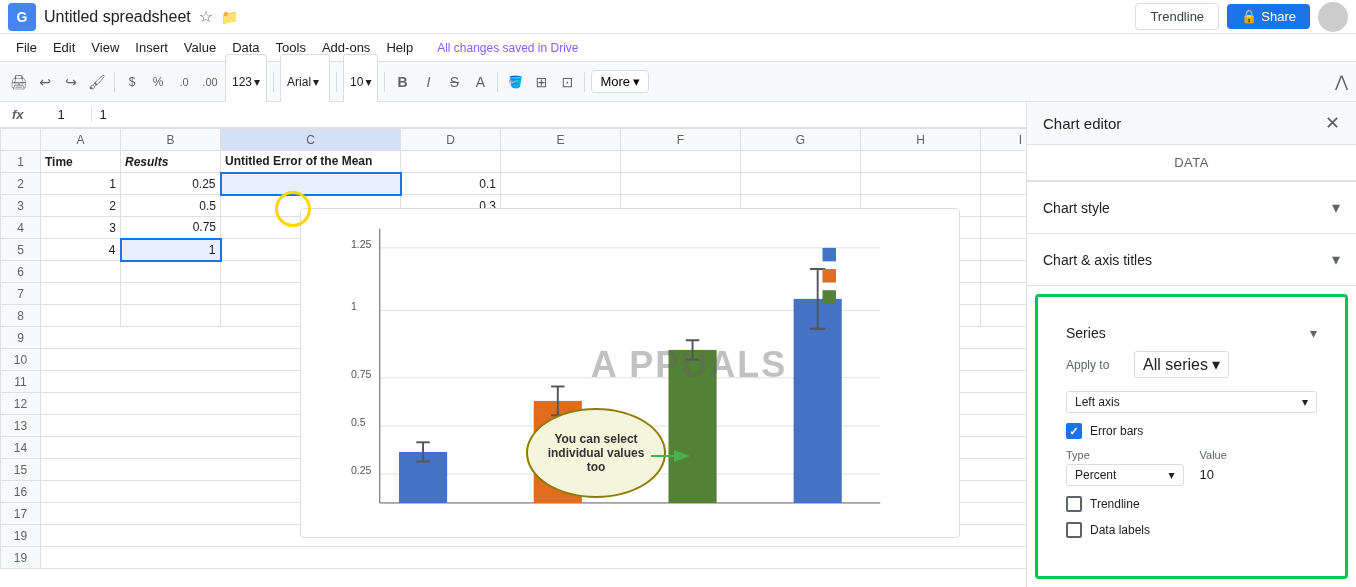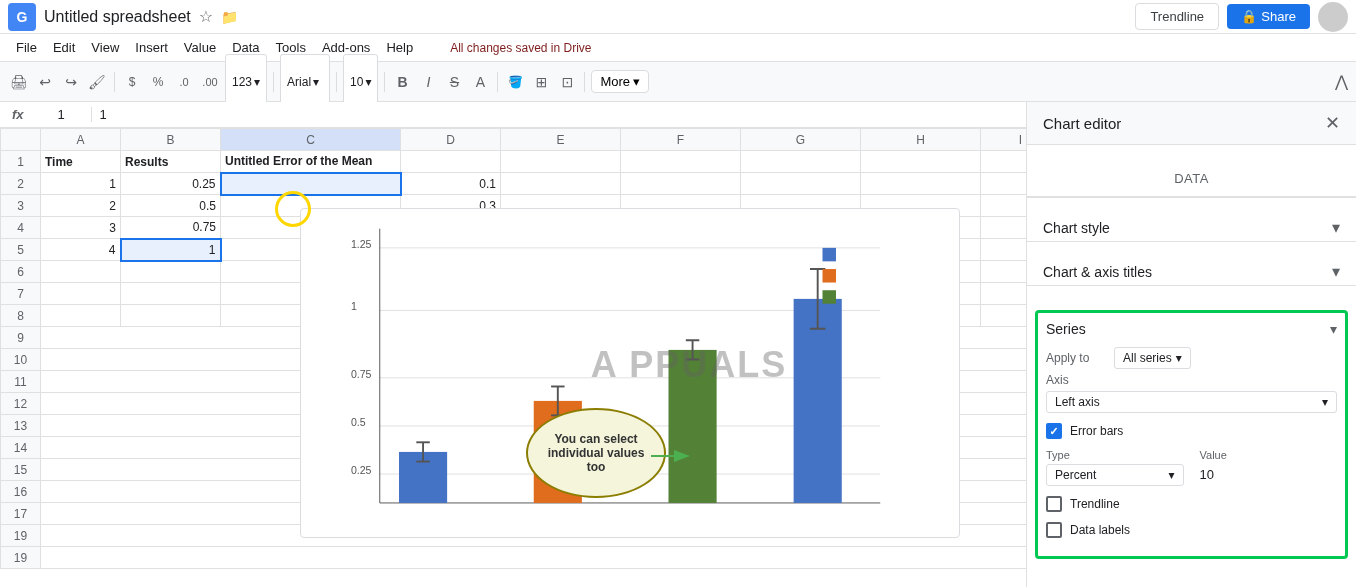--- a/index.html
+++ b/index.html
@@ -27,21 +27,21 @@
       font-size: 13px; background: #1a73e8; color: #fff; cursor: pointer; display: flex; align-items: center; gap: 4px;
     }
     .avatar-placeholder { width: 30px; height: 30px; border-radius: 50%; background: #ccc; }
 
     
     .menu-bar {
       display: flex; align-items: center; padding: 0 8px; height: 28px;
       background: #fff; border-bottom: 1px solid #e0e0e0; font-size: 13px; color: #202124;
     }
     .menu-bar span { padding: 4px 8px; cursor: pointer; }
-    .saved-msg { margin-left: 21px; color: #7f1d1d; font-size: 12px; }
+    .saved-msg { margin-left: 8px; color: #8b5cf6; font-size: 12px; }
 
     
     .toolbar {
       display: flex; align-items: center; padding: 2px 8px; height: 40px;
       background: #f8f9fa; border-bottom: 1px solid #e0e0e0; gap: 4px;
     }
     .toolbar-icon { width: 22px; height: 22px; display: flex; align-items: center; justify-content: center; cursor: pointer; color: #5f6368; font-size: 14px; border-radius: 3px; }
     .toolbar-divider { width: 1px; height: 20px; background: #dadce0; margin: 0 2px; }
     .toolbar-btn {
       display: flex; align-items: center; padding: 20px 6px; border: 1px solid #dadce0;
@@ -100,59 +100,59 @@
       width: 660px; height: 330px;
       background: #fff; border: 1px solid #dadce0; border-radius: 4px;
       overflow: hidden;
     }
     .chart-inner { width: 100%; height: 100%; position: relative; padding: 10px; }
     .chart-svg { width: 100%; height: 100%; }
 
     
     .chart-editor {
       width: 330px; background: #fff; border-left: 1px solid #e0e0e0;
-      display: flex; flex-direction: column; overflow-y: auto; gap: 16px;
+      display: flex; flex-direction: column; overflow-y: auto;
     }
     .editor-header {
       display: flex; align-items: center; justify-content: space-between;
       padding: 10px 16px; border-bottom: 1px solid #e0e0e0;
       background: #f8f9fa;
     }
     .editor-title { font-size: 15px; color: #202124; font-weight: 500; }
     .close-btn { cursor: pointer; color: #5f6368; font-size: 18px; }
 
     
     .editor-tabs { display: flex; border-bottom: 2px solid #e0e0e0; }
     .editor-tab {
       flex: 1; text-align: center; padding: 10px 0; font-size: 13px;
       color: #5f6368; cursor: pointer; font-weight: 500; letter-spacing: 0.5px;
     }
     .editor-tab.active { color: #1a73e8; border-bottom: 2px solid #1a73e8; margin-bottom: -2px; }
 
     
     .editor-section {
-      border-bottom: 1px solid #e0e0e0; padding: 4px 16px;
+      border-bottom: 1px solid #e0e0e0; padding: 16px 16px;
       display: flex; align-items: center; justify-content: space-between; cursor: pointer;
     }
     .section-title { font-size: 14px; color: #202124; font-weight: 500; }
     .chevron { color: #5f6368; font-size: 16px; }
 
     
     .series-section {
-      border: 3px solid #00c853; margin: 8px; border-radius: 4px; padding: 8px;
+      border: 3px solid #00c853; margin: 8px; border-radius: 4px; padding: 28px;
     }
     .series-title {
       font-size: 14px; color: #202124; font-weight: 500; margin-bottom: 10px;
       display: flex; align-items: center; justify-content: space-between;
     }
-    .series-row { display: flex; align-items: center; margin-bottom: 4px; gap: 8px; }
+    .series-row { display: flex; align-items: center; margin-bottom: 13px; gap: 8px; }
     .series-label { font-size: 12px; color: #5f6368; min-width: 60px; }
     .series-dropdown {
       display: flex; align-items: center; gap: 4px; border: 1px solid #dadce0;
-      border-radius: 3px; padding: 3px 8px; font-size: 12px; color: #202124;
+      border-radius: 3px; padding: 3px 8px; font-size: 16px; color: #202124;
       cursor: pointer; background: #fff; justify-content: space-between;
     }
     .axis-label { font-size: 12px; color: #5f6368; display: block; margin-bottom: 4px; }
     .axis-dropdown {
       display: flex; align-items: center; gap: 4px; border: 1px solid #dadce0;
       border-radius: 3px; padding: 3px 8px; font-size: 12px; color: #202124;
       cursor: pointer; background: #fff; width: 100%;
     }
     .error-bars-row {
       display: flex; align-items: center; gap: 8px; margin-bottom: 10px;
@@ -289,21 +289,21 @@
             <th class="col-f">F</th>
             <th class="col-g">G</th>
             <th class="col-h">H</th>
             <th class="col-i">I</th>
           </tr>
         </thead>
         <tbody>
           <tr>
             <td class="row-header">1</td>
             <td style="font-weight:bold;">Time</td>
-            <td style="font-weight:bold;">Results</td>
+            <td style="font-weight:bold;font-style:italic;">Results</td>
             <td style="font-weight:bold;">Untitled Error of the Mean</td>
             <td></td>
             <td></td>
             <td></td>
             <td></td>
             <td></td>
             <td></td>
           </tr>
           <tr>
             <td class="row-header">2</td>
@@ -534,21 +534,20 @@
 
       <div class="series-row">
         <span class="series-label">Apply to</span>
         <div class="series-dropdown">
           <span>All series</span>
           <span>▾</span>
         </div>
       </div>
 
       <div style="margin-bottom:10px;">
-        <span class="axis-label">Axis</span>
         <div class="axis-dropdown">
           <span>Left axis</span>
           <span style="margin-left:auto;">▾</span>
         </div>
       </div>
 
       <div class="error-bars-row">
         <div class="checkbox-blue">
           <span style="color:white; font-size:11px; font-weight:bold;">✓</span>
         </div>

